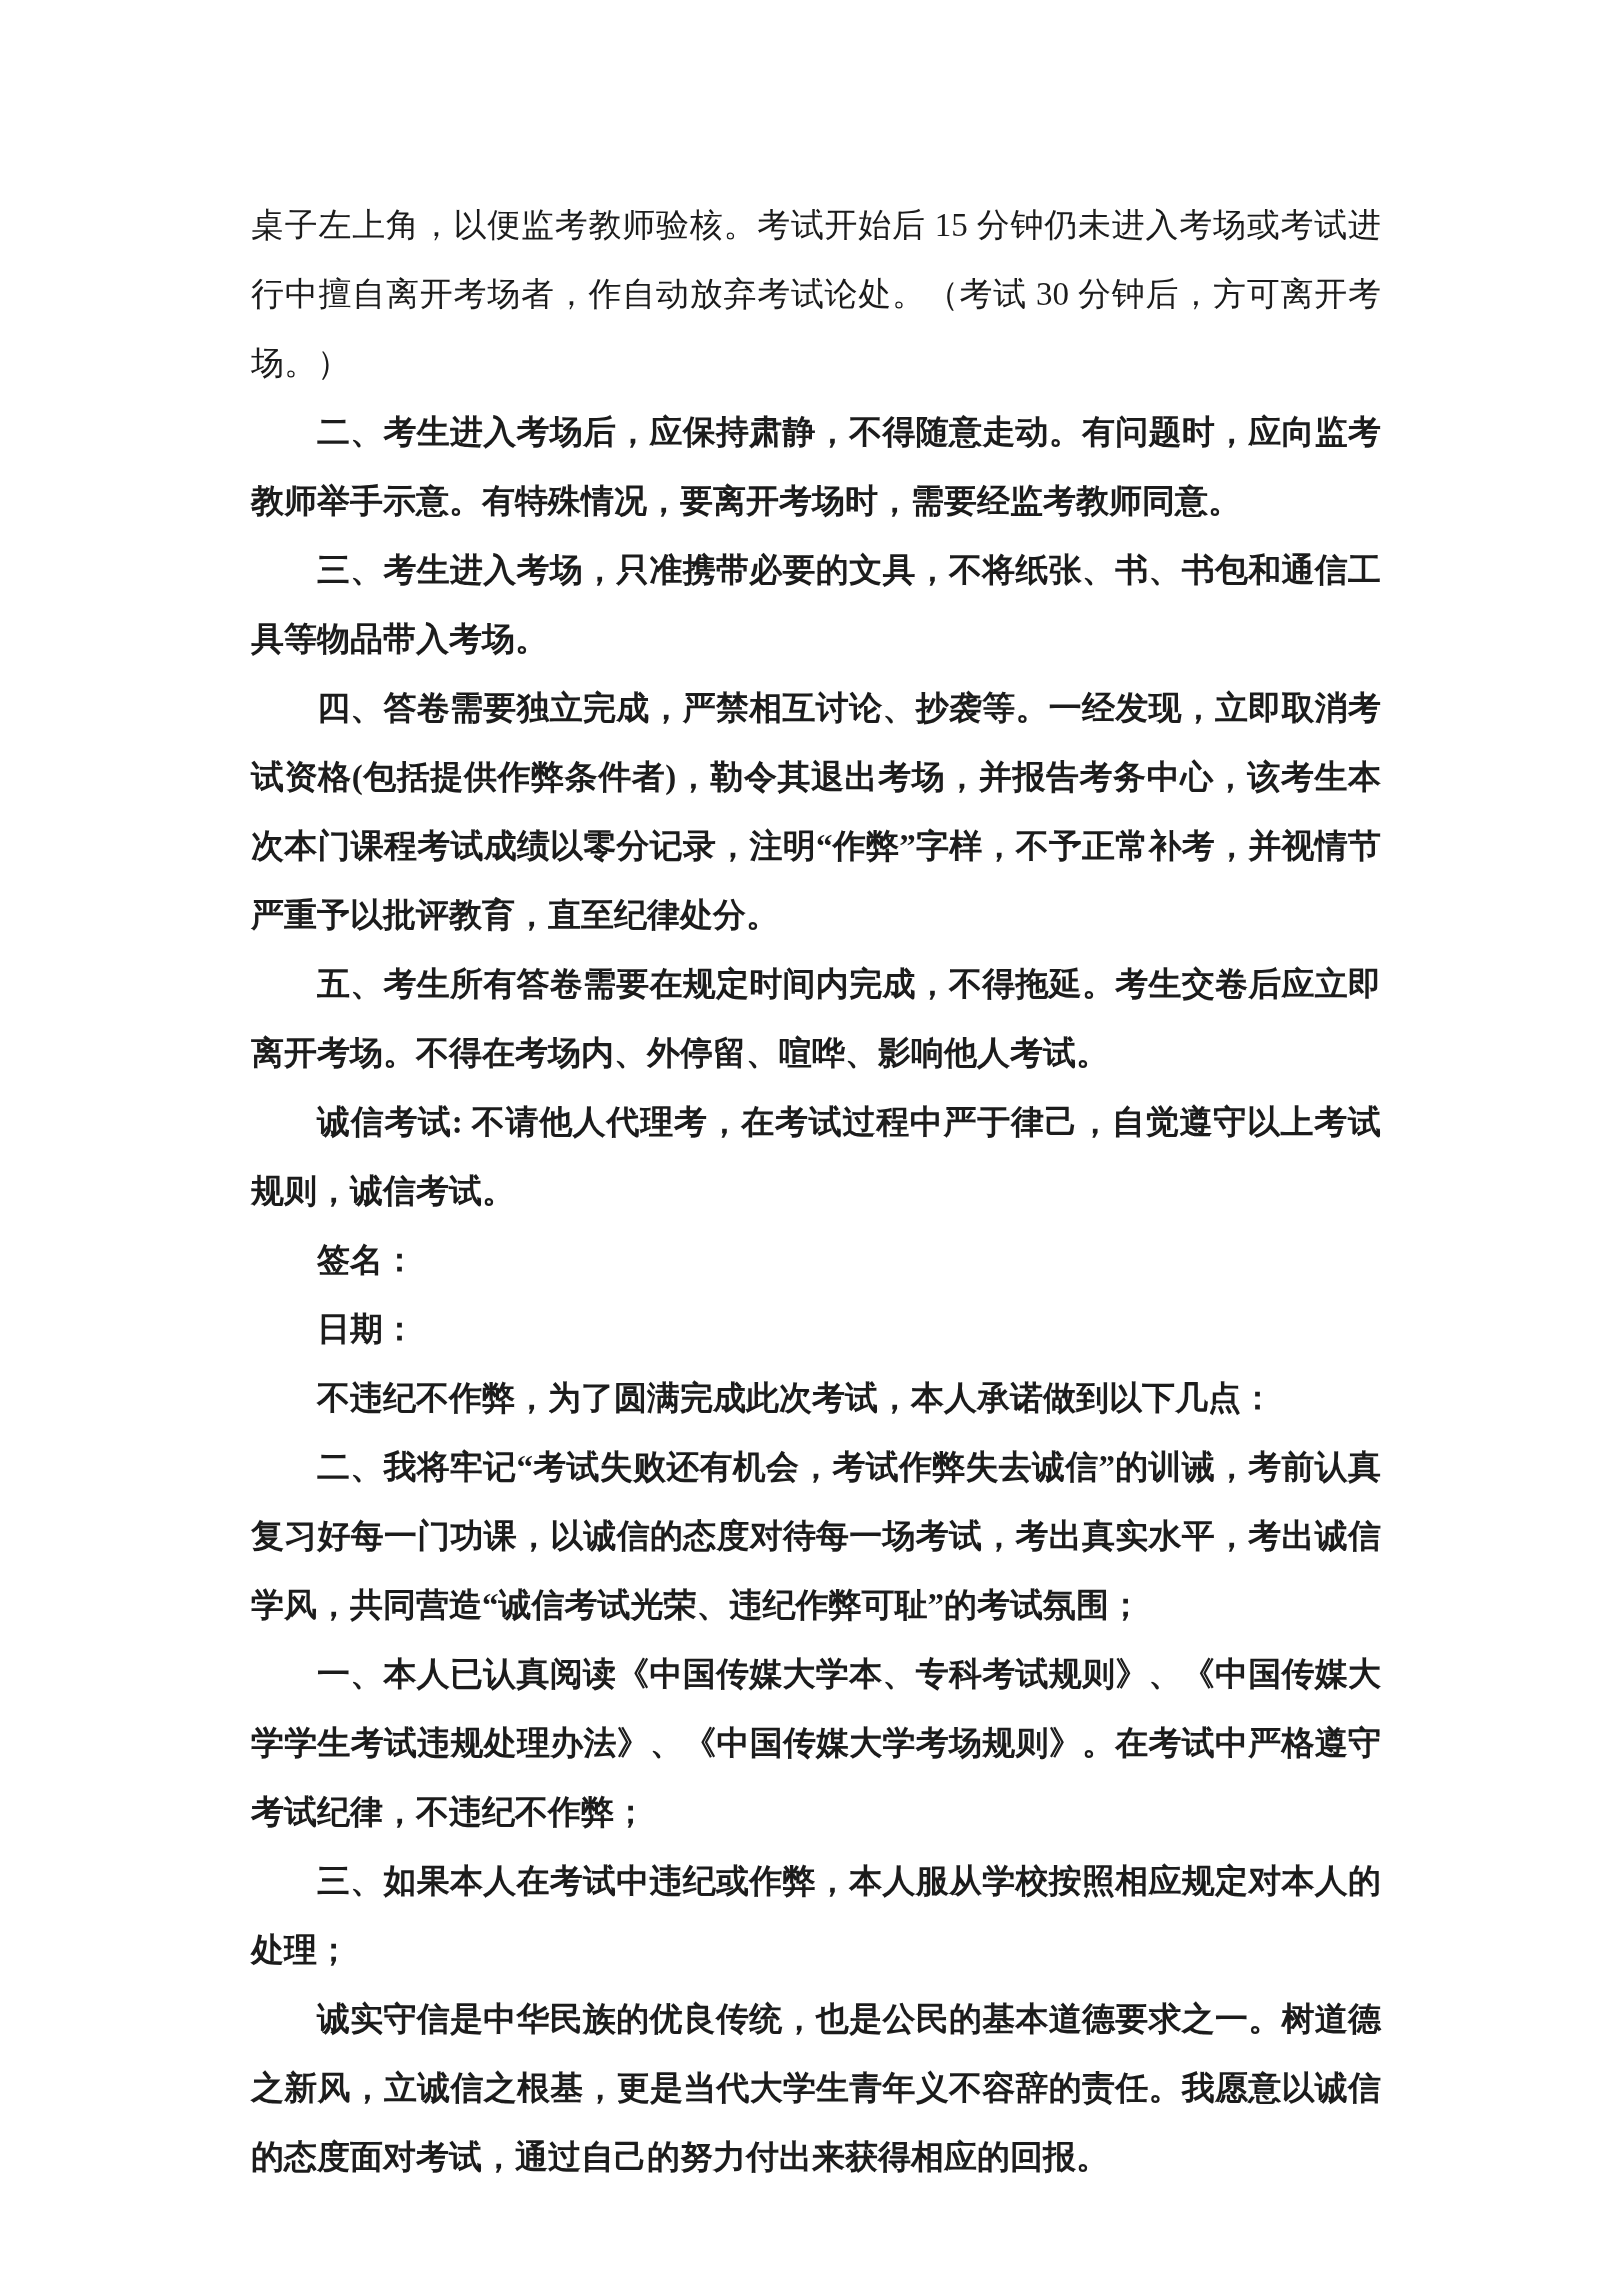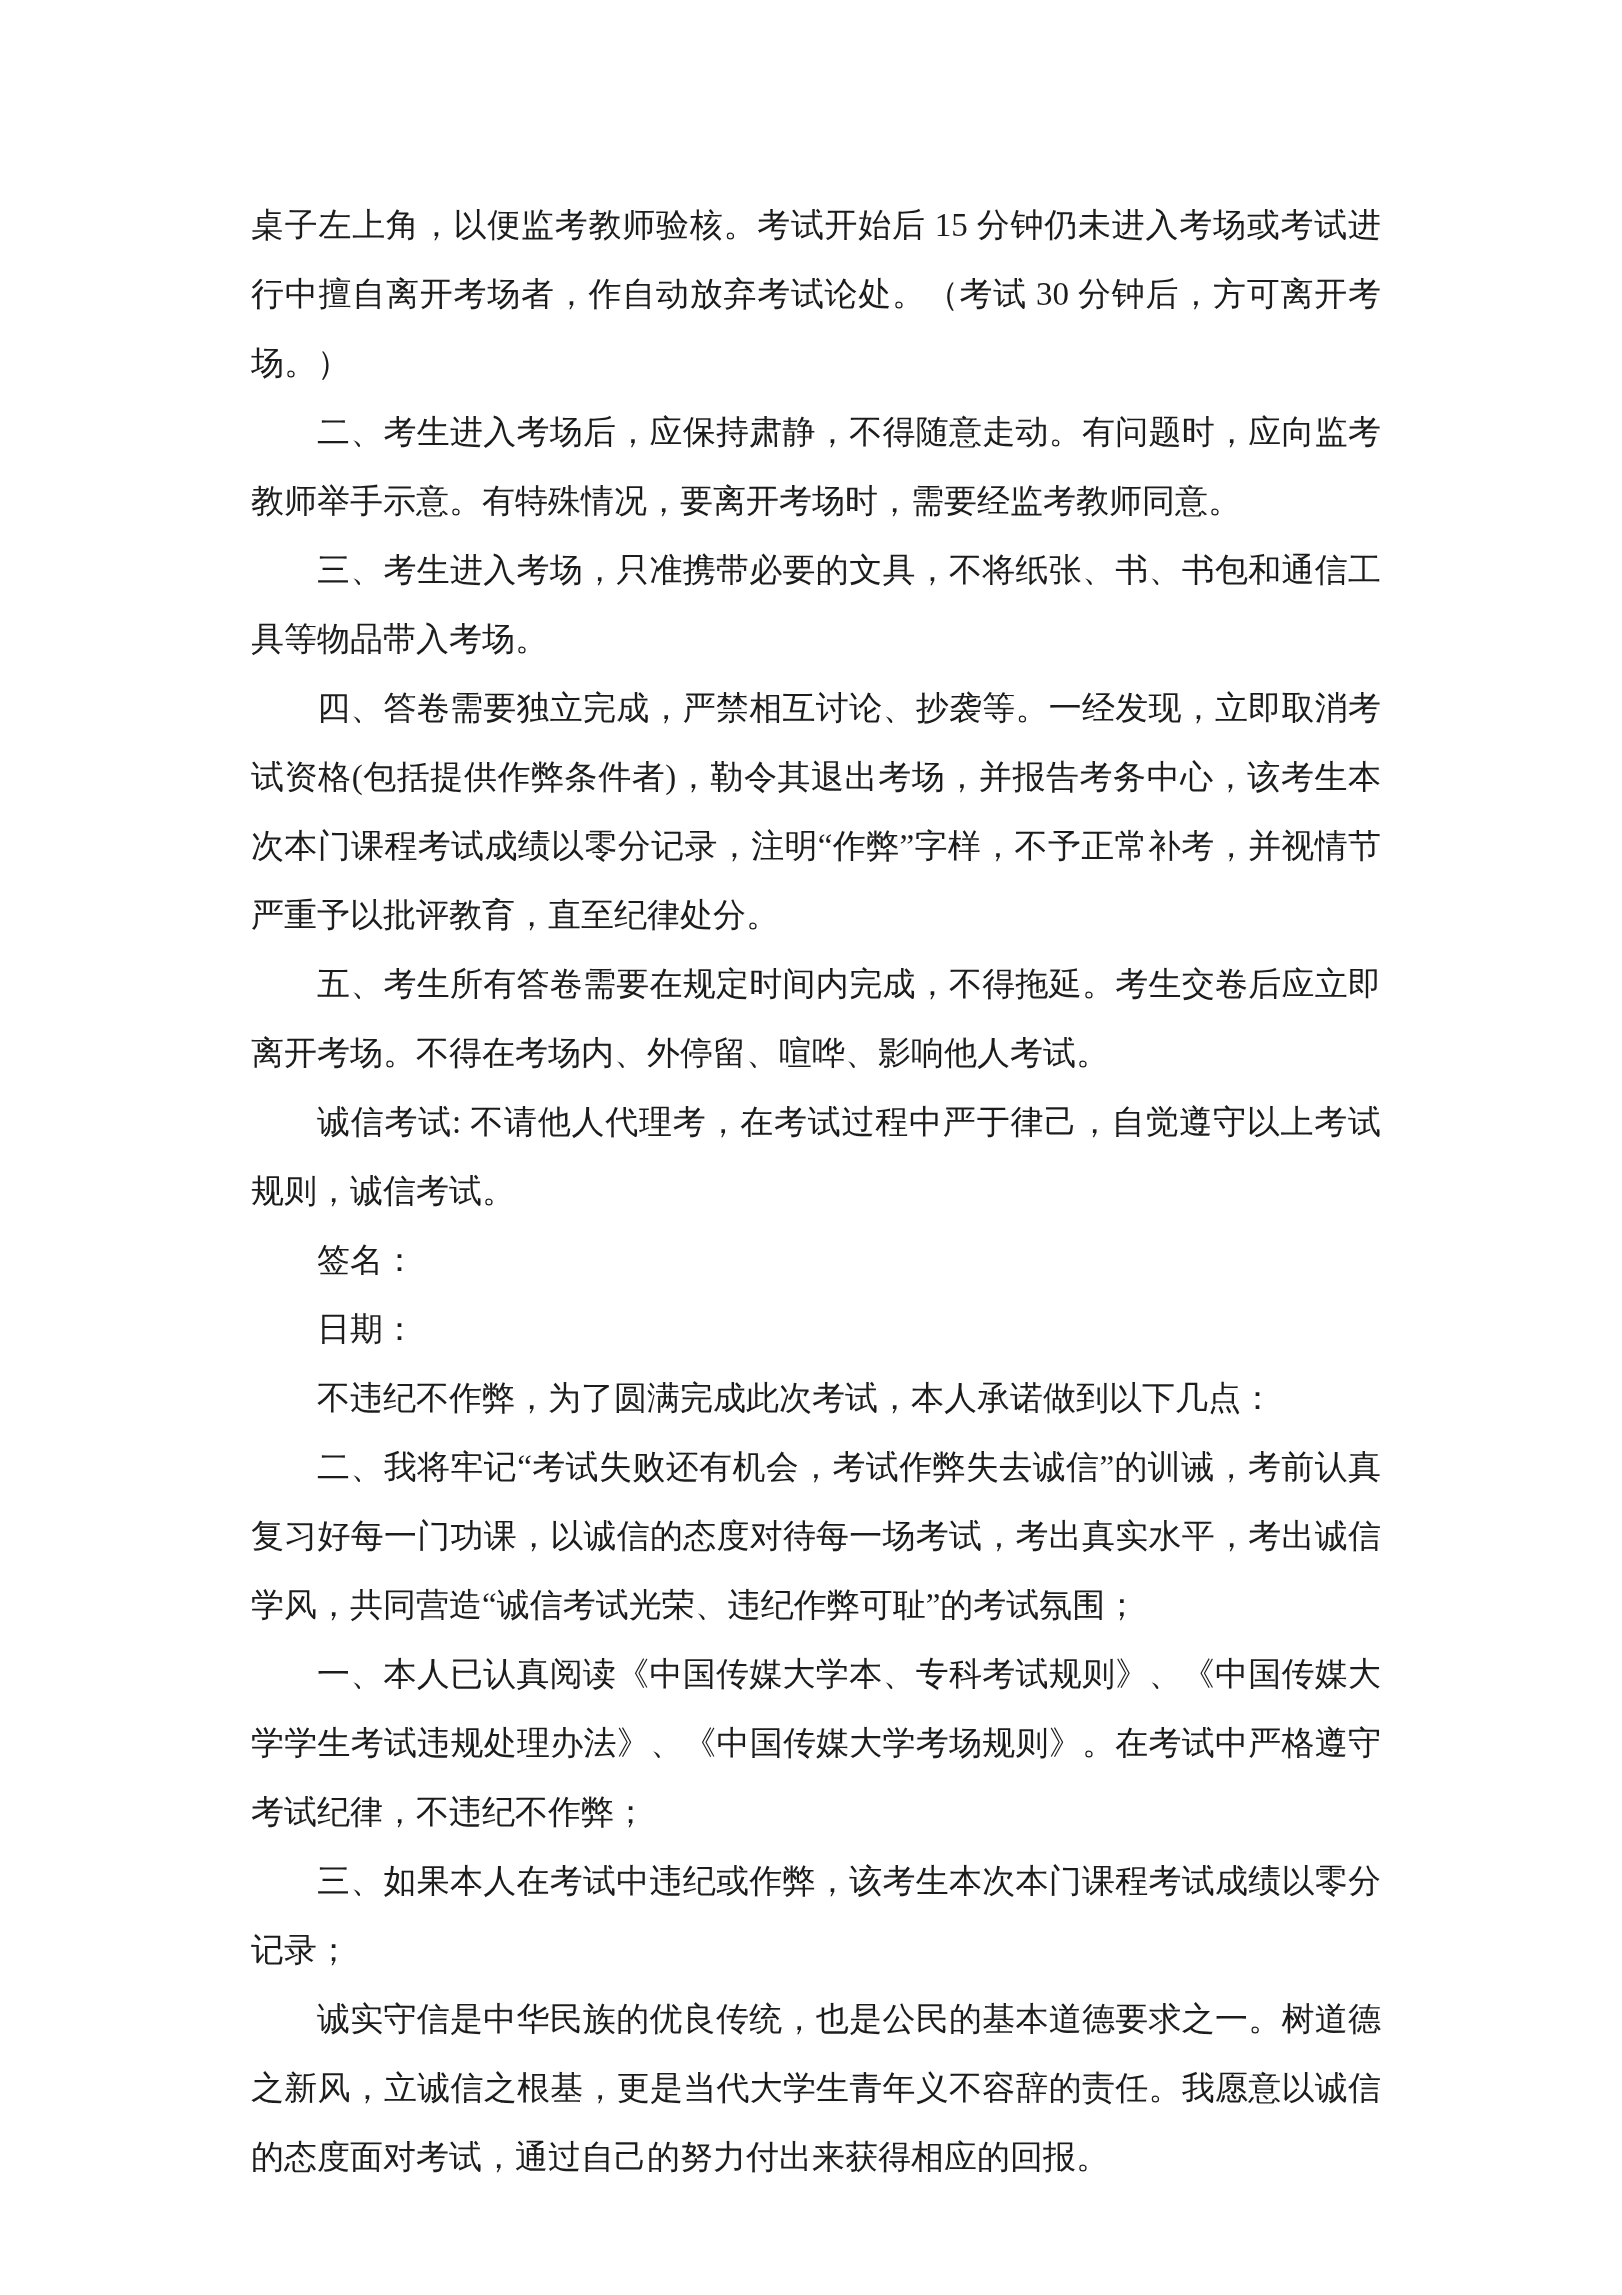--- a/index.html
+++ b/index.html
@@ -20,33 +20,34 @@
     color: #1c1c1c;
     overflow: hidden;
   }
   .para {
     margin: 0;
     text-align: justify;
     word-break: break-all;
   }
   .para.indent {
     text-indent: 2em;
+    font-weight: bold;
   }
 </style>
 </head>
 <body>
 
 <div class="page">
   <p class="para">桌子左上角，以便监考教师验核。考试开始后 15 分钟仍未进入考场或考试进行中擅自离开考场者，作自动放弃考试论处。（考试 30 分钟后，方可离开考场。）</p>
   <p class="para indent">二、考生进入考场后，应保持肃静，不得随意走动。有问题时，应向监考教师举手示意。有特殊情况，要离开考场时，需要经监考教师同意。</p>
   <p class="para indent">三、考生进入考场，只准携带必要的文具，不将纸张、书、书包和通信工具等物品带入考场。</p>
   <p class="para indent">四、答卷需要独立完成，严禁相互讨论、抄袭等。一经发现，立即取消考试资格(包括提供作弊条件者)，勒令其退出考场，并报告考务中心，该考生本次本门课程考试成绩以零分记录，注明“作弊”字样，不予正常补考，并视情节严重予以批评教育，直至纪律处分。</p>
   <p class="para indent">五、考生所有答卷需要在规定时间内完成，不得拖延。考生交卷后应立即离开考场。不得在考场内、外停留、喧哗、影响他人考试。</p>
   <p class="para indent">诚信考试: 不请他人代理考，在考试过程中严于律己，自觉遵守以上考试规则，诚信考试。</p>
   <p class="para indent">签名：</p>
   <p class="para indent">日期：</p>
   <p class="para indent">不违纪不作弊，为了圆满完成此次考试，本人承诺做到以下几点：</p>
   <p class="para indent">二、我将牢记“考试失败还有机会，考试作弊失去诚信”的训诫，考前认真复习好每一门功课，以诚信的态度对待每一场考试，考出真实水平，考出诚信学风，共同营造“诚信考试光荣、违纪作弊可耻”的考试氛围；</p>
   <p class="para indent">一、本人已认真阅读《中国传媒大学本、专科考试规则》、《中国传媒大学学生考试违规处理办法》、《中国传媒大学考场规则》。在考试中严格遵守考试纪律，不违纪不作弊；</p>
-  <p class="para indent">三、如果本人在考试中违纪或作弊，该考生本次本门课程考试成绩以零分记录；</p>
+  <p class="para indent">三、如果本人在考试中违纪或作弊，本人服从学校按照相应规定对本人的处理；</p>
   <p class="para indent">诚实守信是中华民族的优良传统，也是公民的基本道德要求之一。树道德之新风，立诚信之根基，更是当代大学生青年义不容辞的责任。我愿意以诚信的态度面对考试，通过自己的努力付出来获得相应的回报。</p>
 </div>
 
 
 </body></html>

